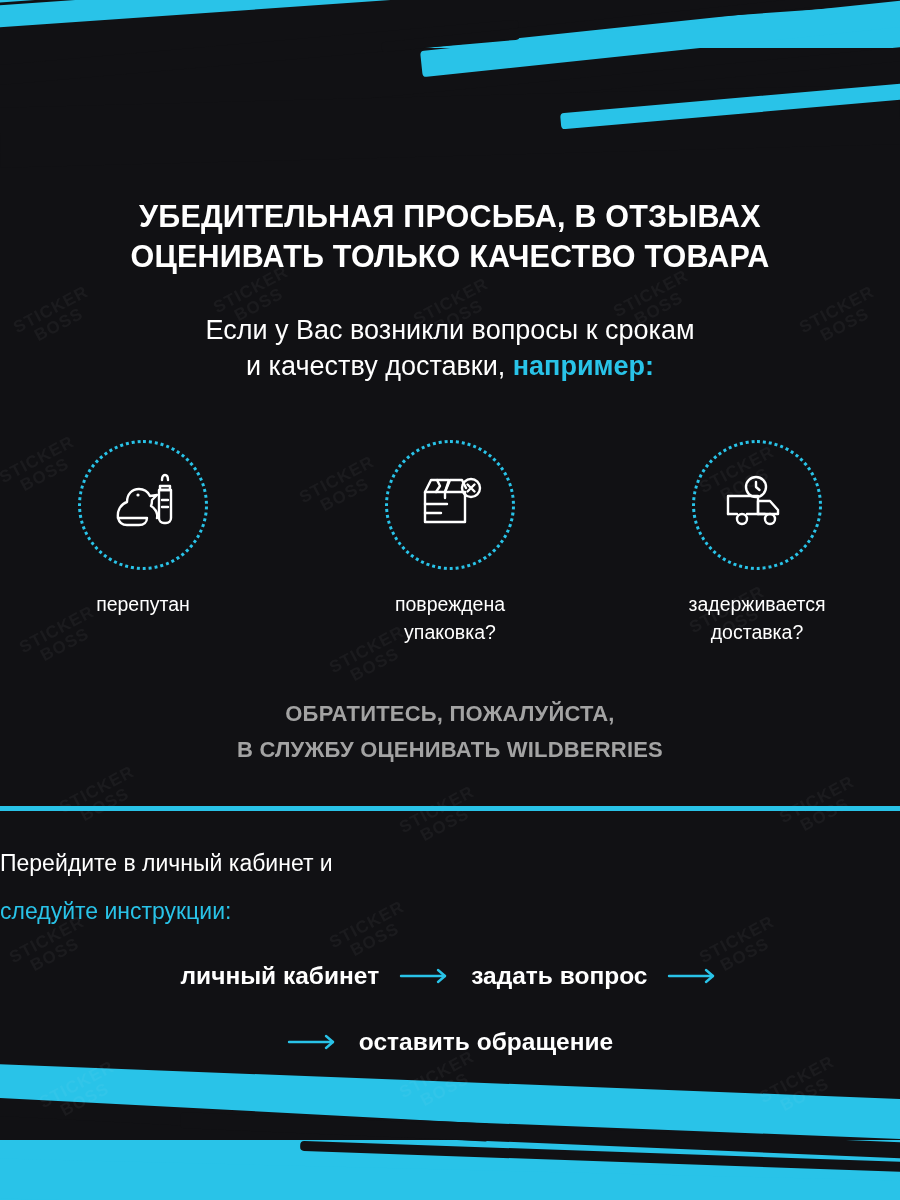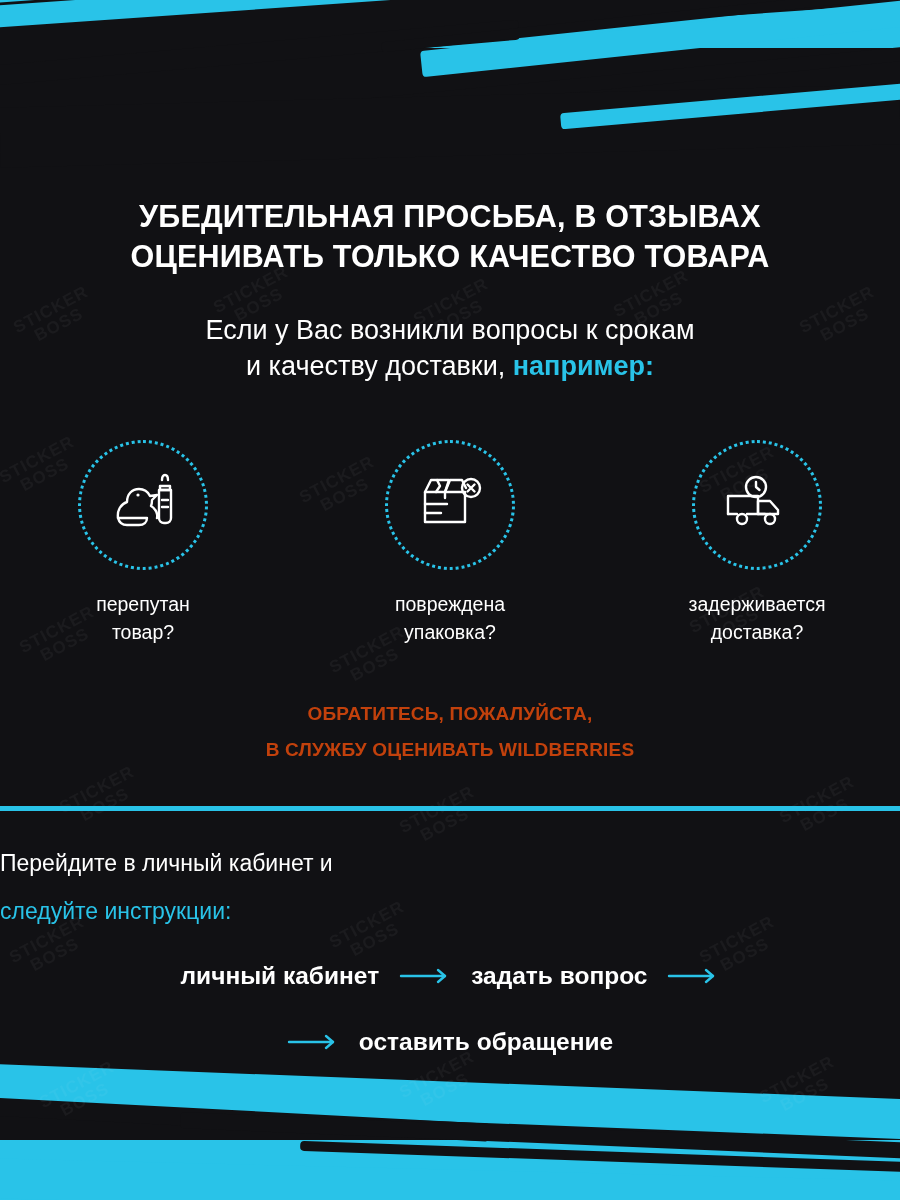--- a/index.html
+++ b/index.html
@@ -133,24 +133,24 @@
     line-height: 28px;
     color: #ffffff;
   }
 
   .cta {
     position: absolute;
     top: 696px;
     left: 0;
     width: 900px;
     text-align: center;
-    font-size: 19px;
+    font-size: 22px;
     font-weight: bold;
     line-height: 36px;
-    color: #c2410c;
+    color: #a3a3a3;
     letter-spacing: 0.2px;
   }
 
   .divider {
     position: absolute;
     top: 806px;
     left: 0;
     width: 900px;
     height: 5px;
     background: #29c3e8;
@@ -275,21 +275,20 @@
 
               <path d="M52 14h10v4H52z"></path>
               <path d="M54 8c0-3 1-5 3-5s3 2 3 5"></path>
               <path d="M51 18h12v28a5 5 0 0 1-5 5h-2a5 5 0 0 1-5-5V18z"></path>
               <path d="M54 28h6M54 35h6"></path>
             </svg>
           </span>
         </div>
         <div class="icon-caption">
           <div>перепутан</div>
-          <div>товар?</div>
         </div>
       </div>
 
       <div class="icon-item">
         <div class="circle">
           <span>
             <svg width="66" height="62" viewBox="0 0 66 62" fill="none" stroke="#ffffff" stroke-width="2.4" stroke-linecap="round" stroke-linejoin="round">
 
               <path d="M8 20l6-12h18l-4 12"></path>
               <path d="M28 20l5-12h12l4 8"></path>

